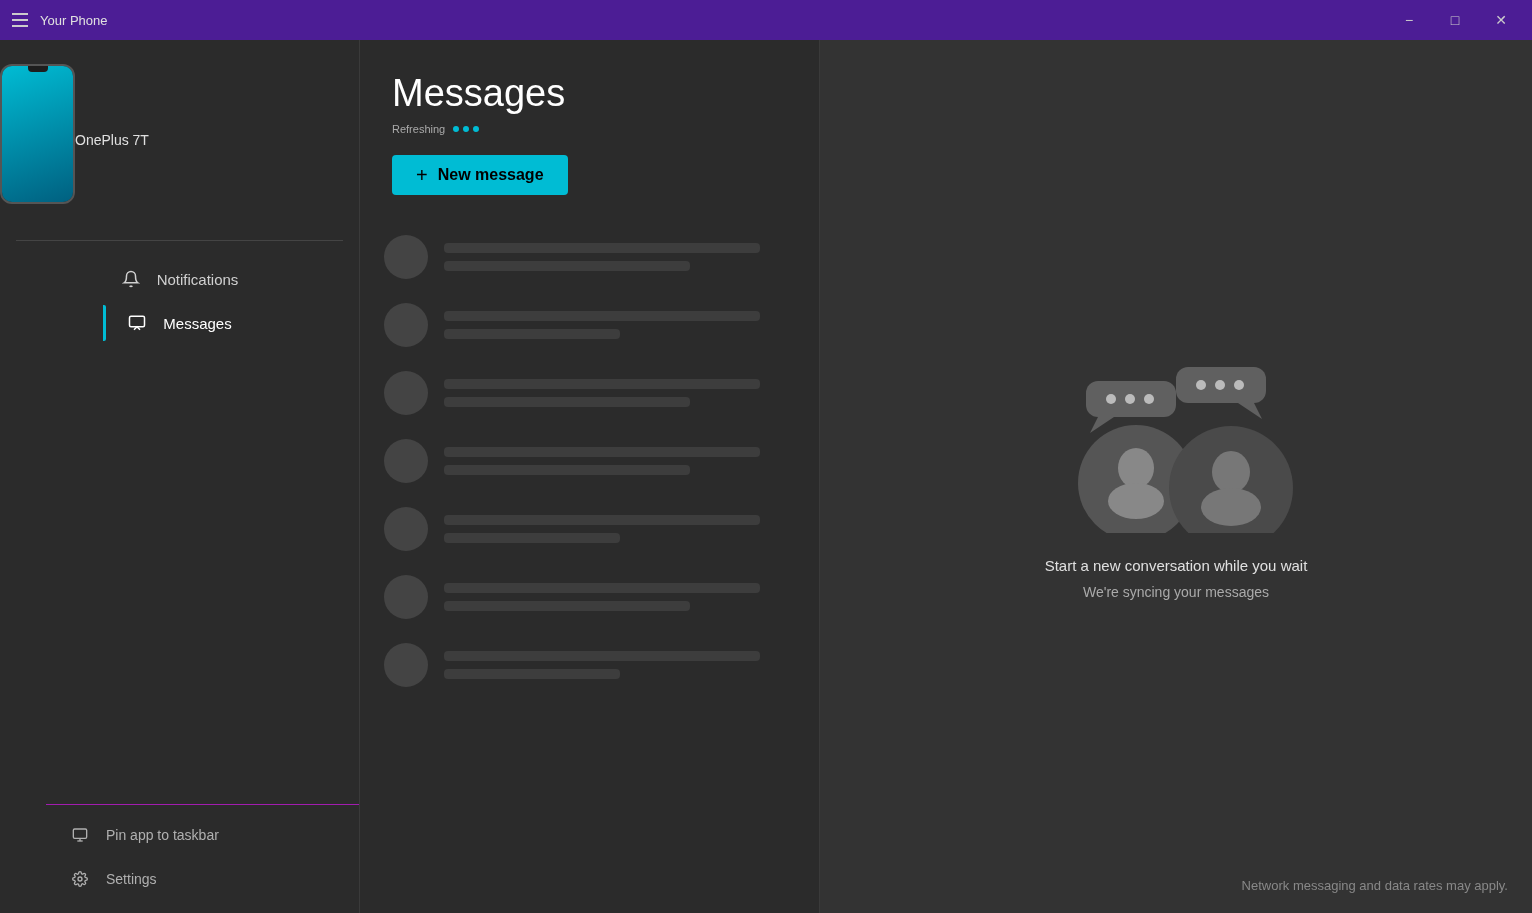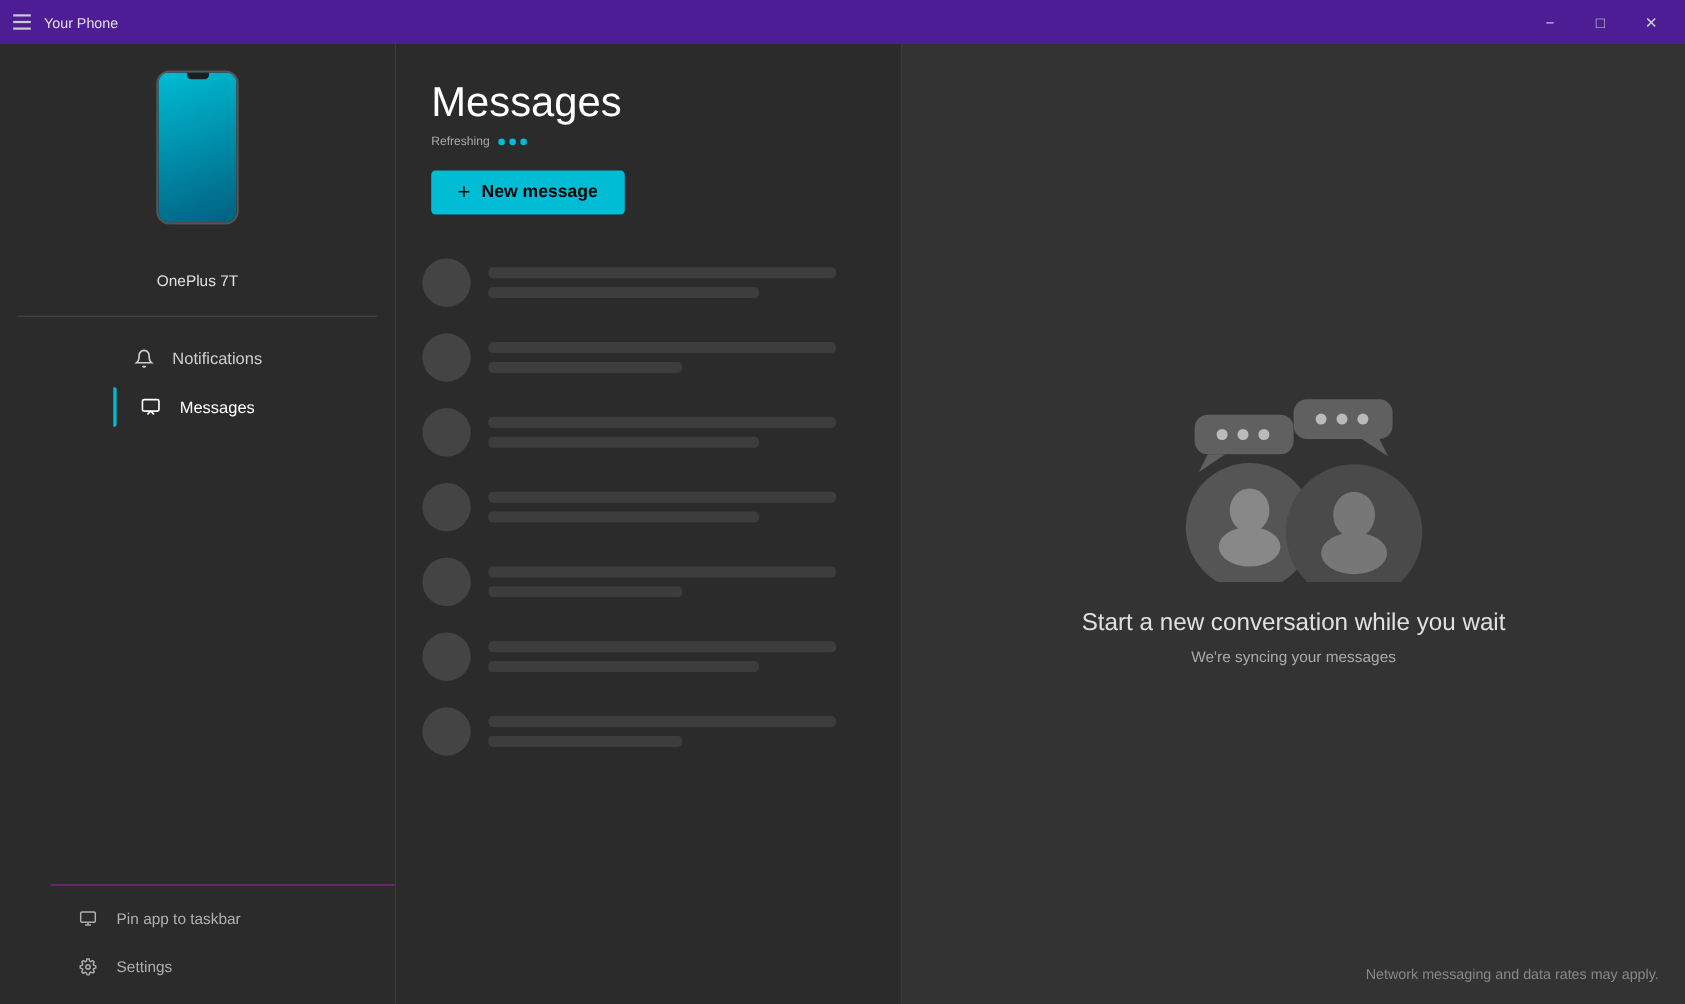--- a/index.html
+++ b/index.html
@@ -73,24 +73,23 @@
     .sidebar {
       width: 360px;
       background: #2b2b2b;
       display: flex;
       flex-direction: column;
       flex-shrink: 0;
       border-right: 1px solid #3a3a3a;
     }
     .sidebar-phone {
       display: flex;
-      flex-direction: column;
+      flex-direction: row;
       align-items: center;
       padding: 24px 0 16px;
-      gap: 31px;
     }
     .phone-illustration {
       width: 75px;
       height: 140px;
       background: #1e1e1e;
       border-radius: 12px;
       border: 2px solid #555;
       overflow: hidden;
       position: relative;
       margin-bottom: 12px;
@@ -284,21 +283,21 @@
       justify-content: center;
       position: relative;
     }
     .illustration-wrapper {
       position: relative;
       width: 260px;
       height: 180px;
       margin-bottom: 24px;
     }
     .convo-title {
-      font-size: 22px;
+      font-size: 15px;
       font-weight: 400;
       text-align: center;
       color: #e0e0e0;
       margin-bottom: 10px;
     }
     .convo-subtitle {
       font-size: 14px;
       color: #aaa;
       text-align: left;
     }

